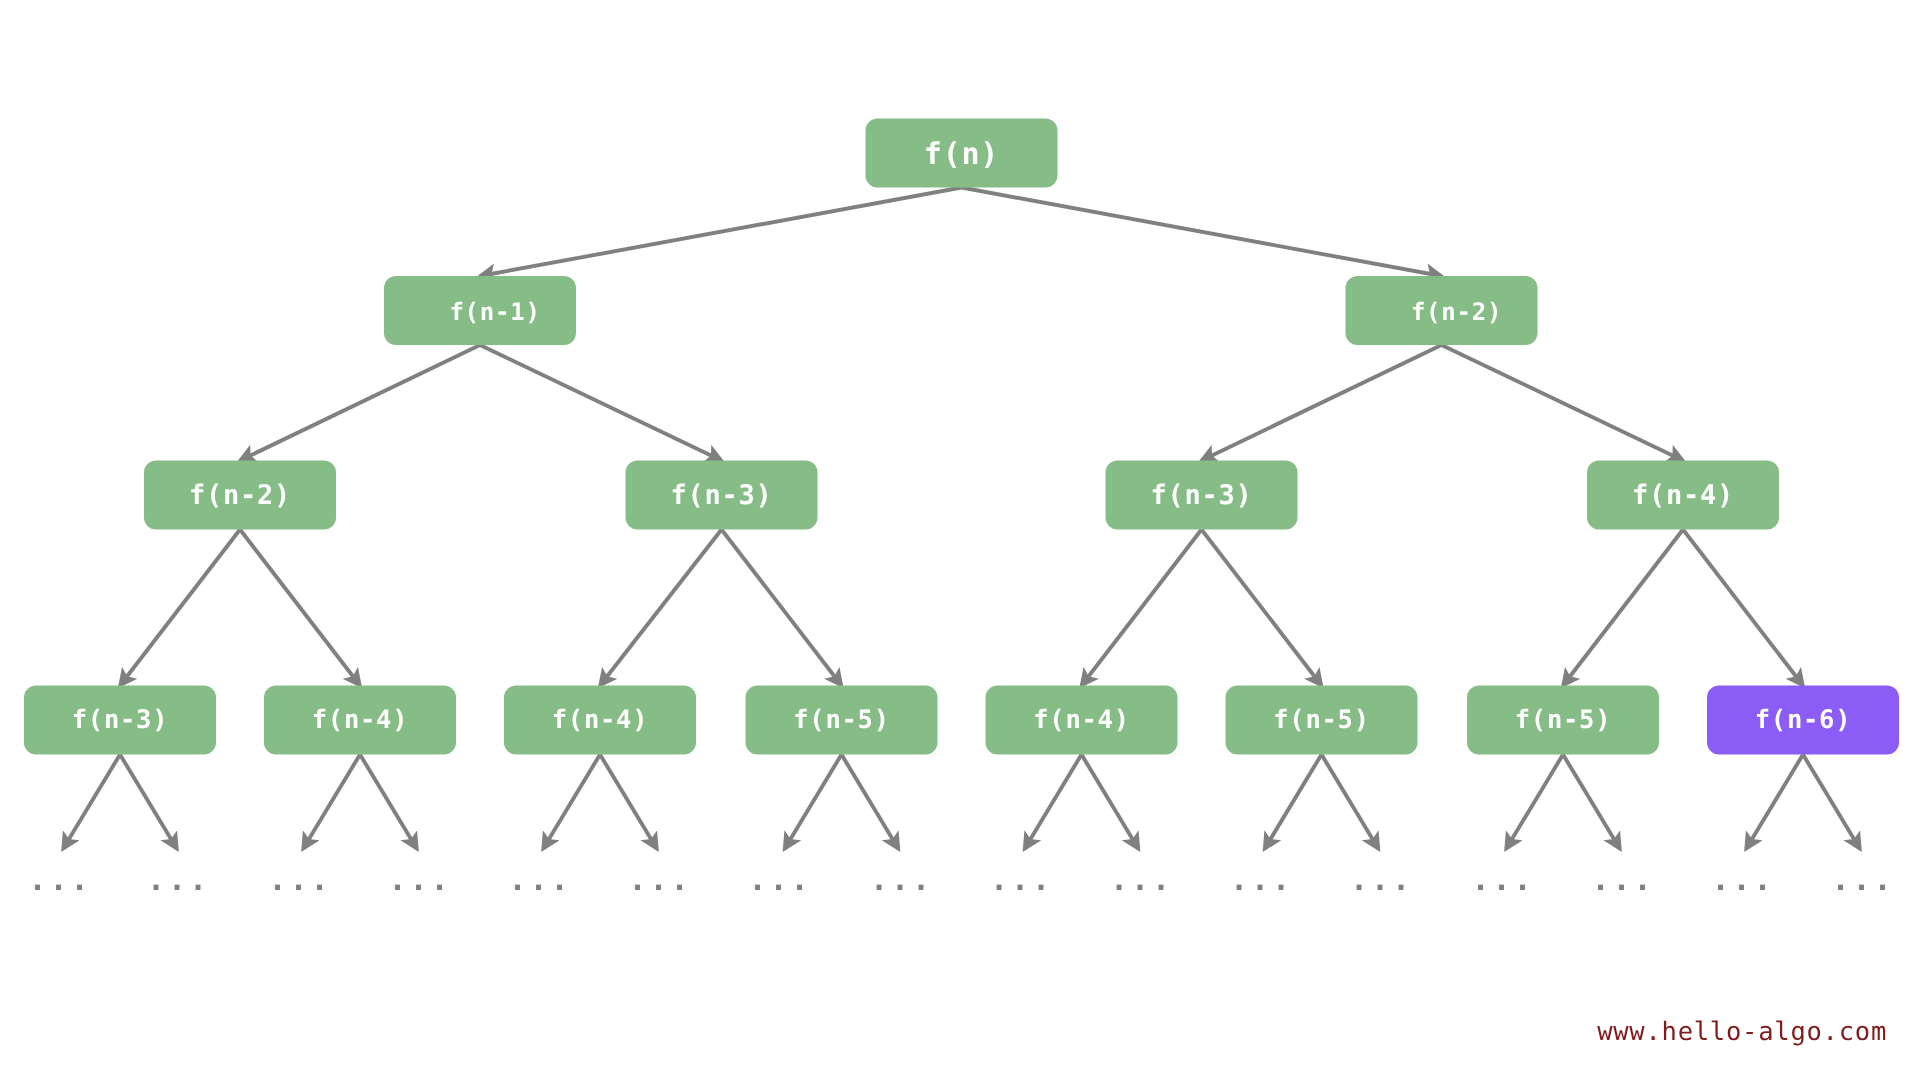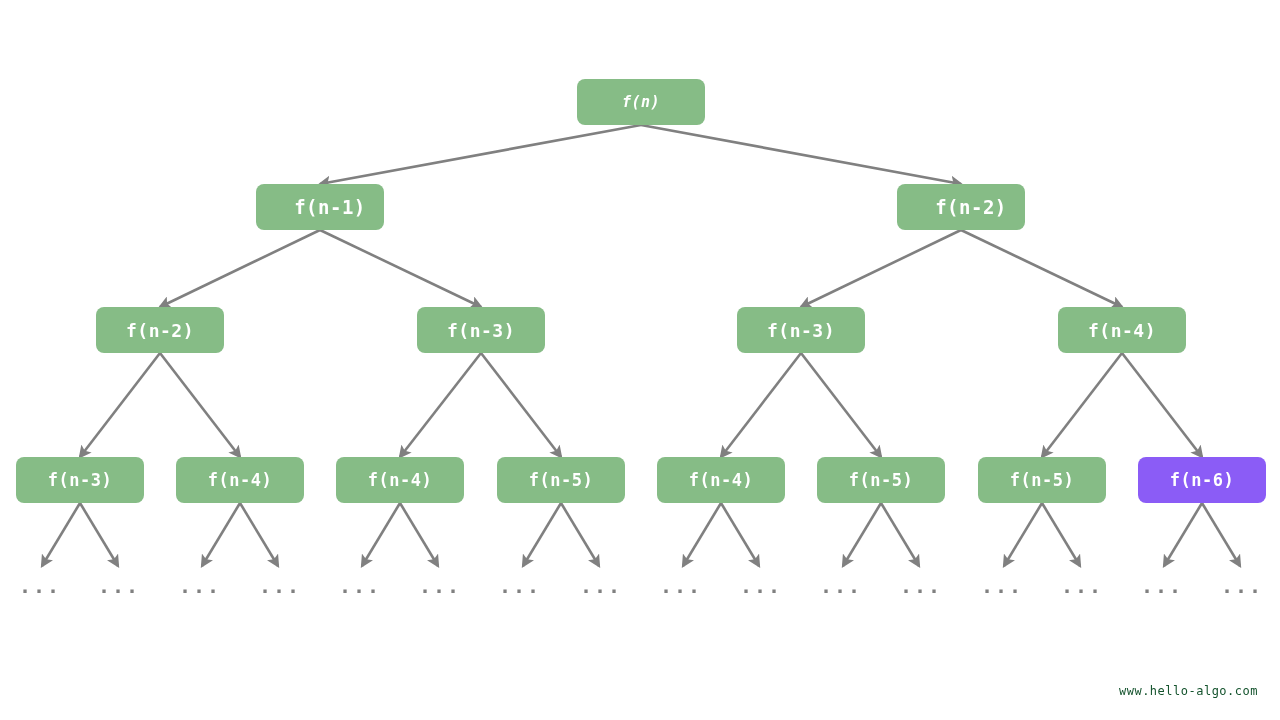--- a/index.html
+++ b/index.html
@@ -31,43 +31,43 @@
     color: #ffffff;
     font-family: "DejaVu Sans Mono", "Liberation Mono", monospace;
     font-weight: bold;
     display: flex;
     align-items: center;
     justify-content: center;
     letter-spacing: 0.5px;
     white-space: nowrap;
     user-select: none;
   }
-  .node.lvl1 { font-size: 15px; font-style: italic; }
-  .node.lvl2 { font-size: 19px; padding-left: 20px; }
+  .node.lvl1 { font-size: 20px; }
+  .node.lvl2 { font-size: 16px; padding-left: 20px; }
   .node.lvl3 { font-size: 18px; }
   .node.lvl4 { font-size: 17px; }
   .leaf-dots {
     position: absolute;
     color: #808080;
     font-family: "DejaVu Sans Mono", "Liberation Mono", monospace;
     font-size: 20px;
     font-weight: bold;
     letter-spacing: 2px;
     line-height: 1;
     transform: translate(-50%, -50%);
     white-space: nowrap;
     user-select: none;
   }
   #watermark {
     position: absolute;
     right: 22px;
     bottom: 22px;
-    color: #14532d;
+    color: #7f1d1d;
     font-family: "DejaVu Sans Mono", "Liberation Mono", monospace;
-    font-size: 12px;
+    font-size: 17px;
     letter-spacing: 0.5px;
     user-select: none;
   }
 </style>
 </head>
 <body>
 
 <div id="canvas">
 
   <svg id="edge-layer" viewBox="0 0 1280 720" width="1280" height="720" xmlns="http://www.w3.org/2000/svg">

